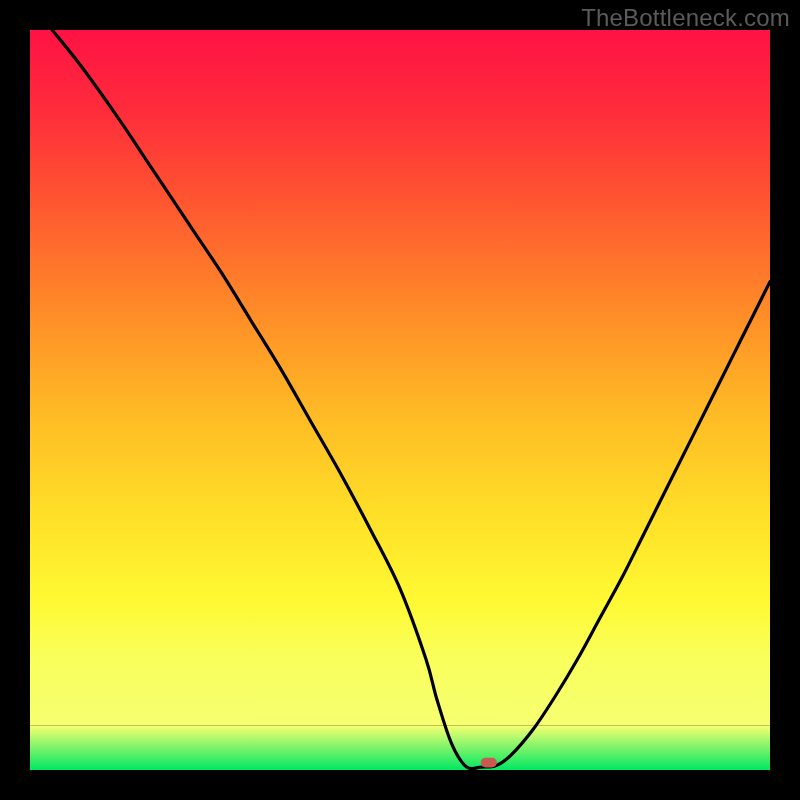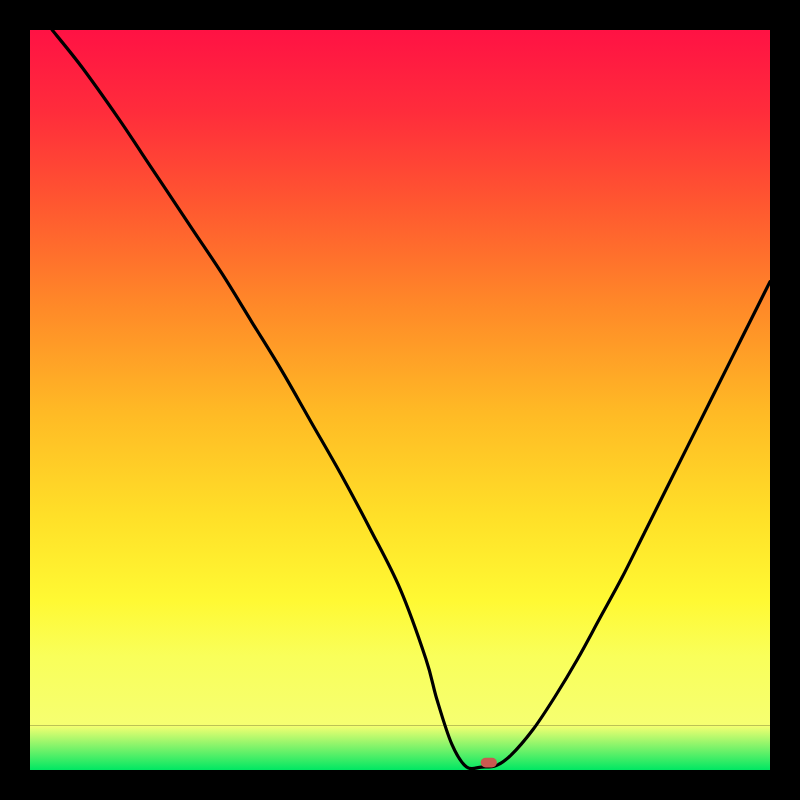--- a/index.html
+++ b/index.html
@@ -31,20 +31,21 @@
     left: 30px;
     top: 30px;
     width: 740px;
     height: 740px;
   }
 </style>
 </head>
 <body>
 
 <div class="container">
+  <div class="watermark">TheBottleneck.com</div>
   <div class="plot-area">
     <svg id="plot-svg" viewBox="0 0 740 740" width="740" height="740" preserveAspectRatio="none">
       <defs>
         <linearGradient id="bg-grad" x1="0" y1="0" x2="0" y2="1">
             <stop offset="0%" stop-color="#ff1244"></stop>
             <stop offset="12%" stop-color="#ff2d3b"></stop>
             <stop offset="25%" stop-color="#ff5730"></stop>
             <stop offset="40%" stop-color="#ff8a28"></stop>
             <stop offset="55.00000000000001%" stop-color="#ffba25"></stop>
             <stop offset="70%" stop-color="#ffe028"></stop>

